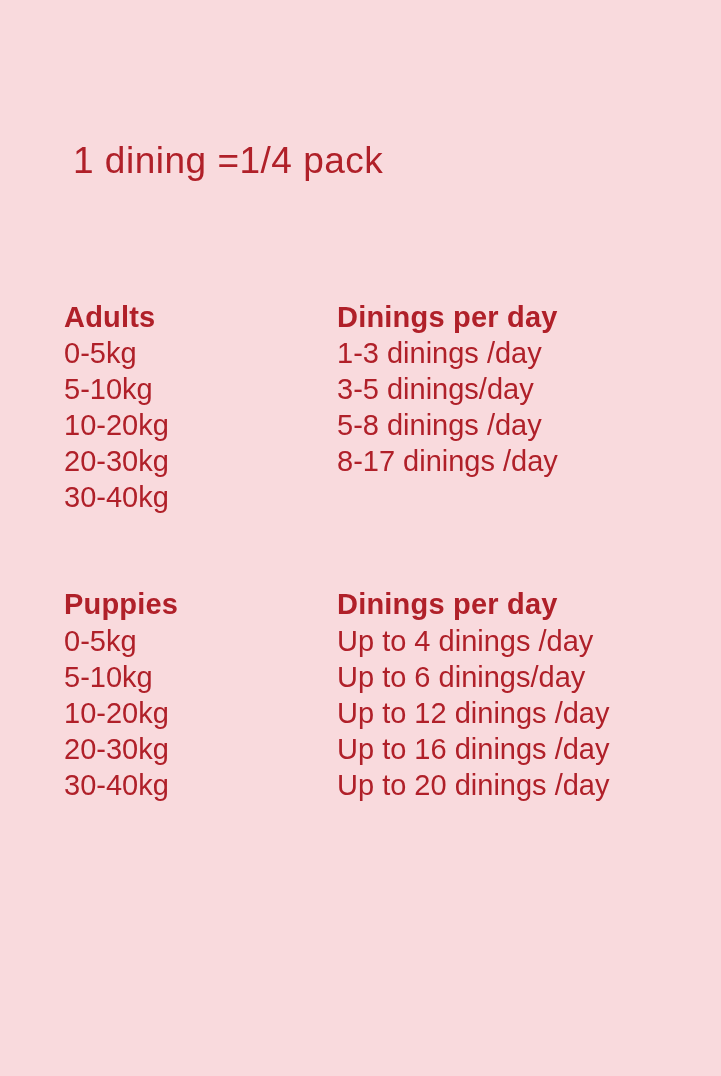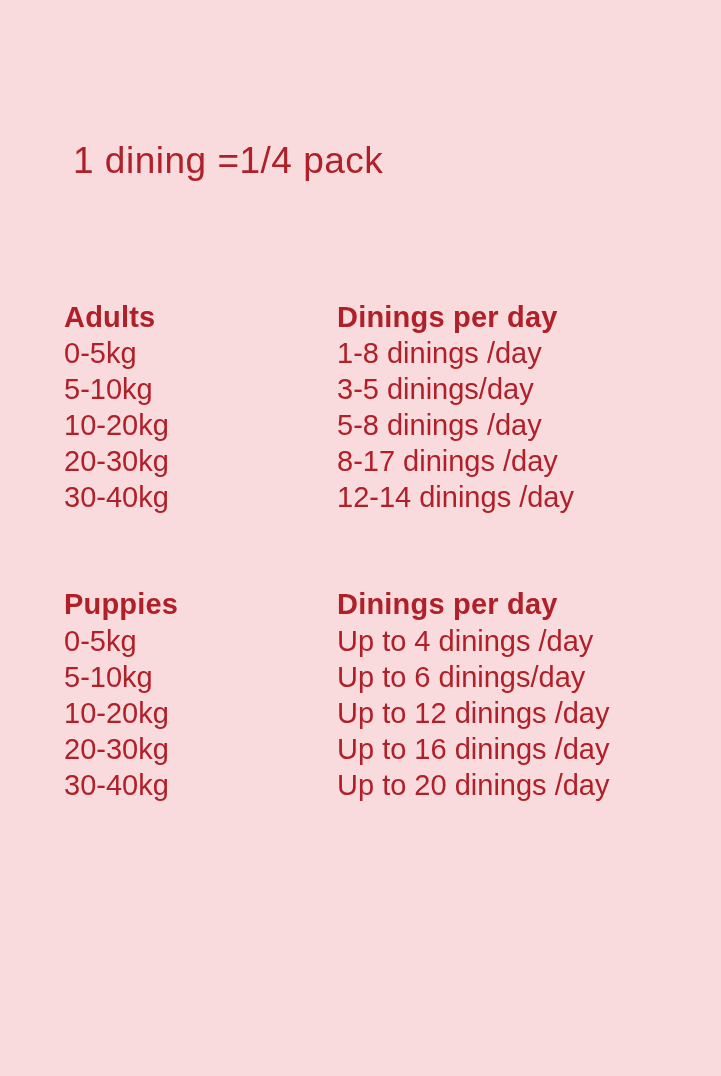--- a/index.html
+++ b/index.html
@@ -84,37 +84,36 @@
 
   <div class="table">
 
     <div class="section">
       <div class="row hdr">
         <div class="col-left">Adults</div>
         <div class="col-right">Dinings per day</div>
       </div>
       <div class="row data-row">
         <div class="col-left">0-5kg</div>
-        <div class="col-right">1-8 dinings /day</div>
+        <div class="col-right">1-3 dinings /day</div>
       </div>
       <div class="row data-row">
         <div class="col-left">5-10kg</div>
         <div class="col-right">3-5 dinings/day</div>
       </div>
       <div class="row data-row">
         <div class="col-left">10-20kg</div>
         <div class="col-right">5-8 dinings /day</div>
       </div>
       <div class="row data-row">
         <div class="col-left">20-30kg</div>
         <div class="col-right">8-17 dinings /day</div>
       </div>
       <div class="row data-row">
         <div class="col-left">30-40kg</div>
-        <div class="col-right">12-14 dinings /day</div>
       </div>
     </div>
 
     <div class="gap"></div>
 
     <div class="section">
       <div class="row hdr">
         <div class="col-left">Puppies</div>
         <div class="col-right">Dinings per day</div>
       </div>

